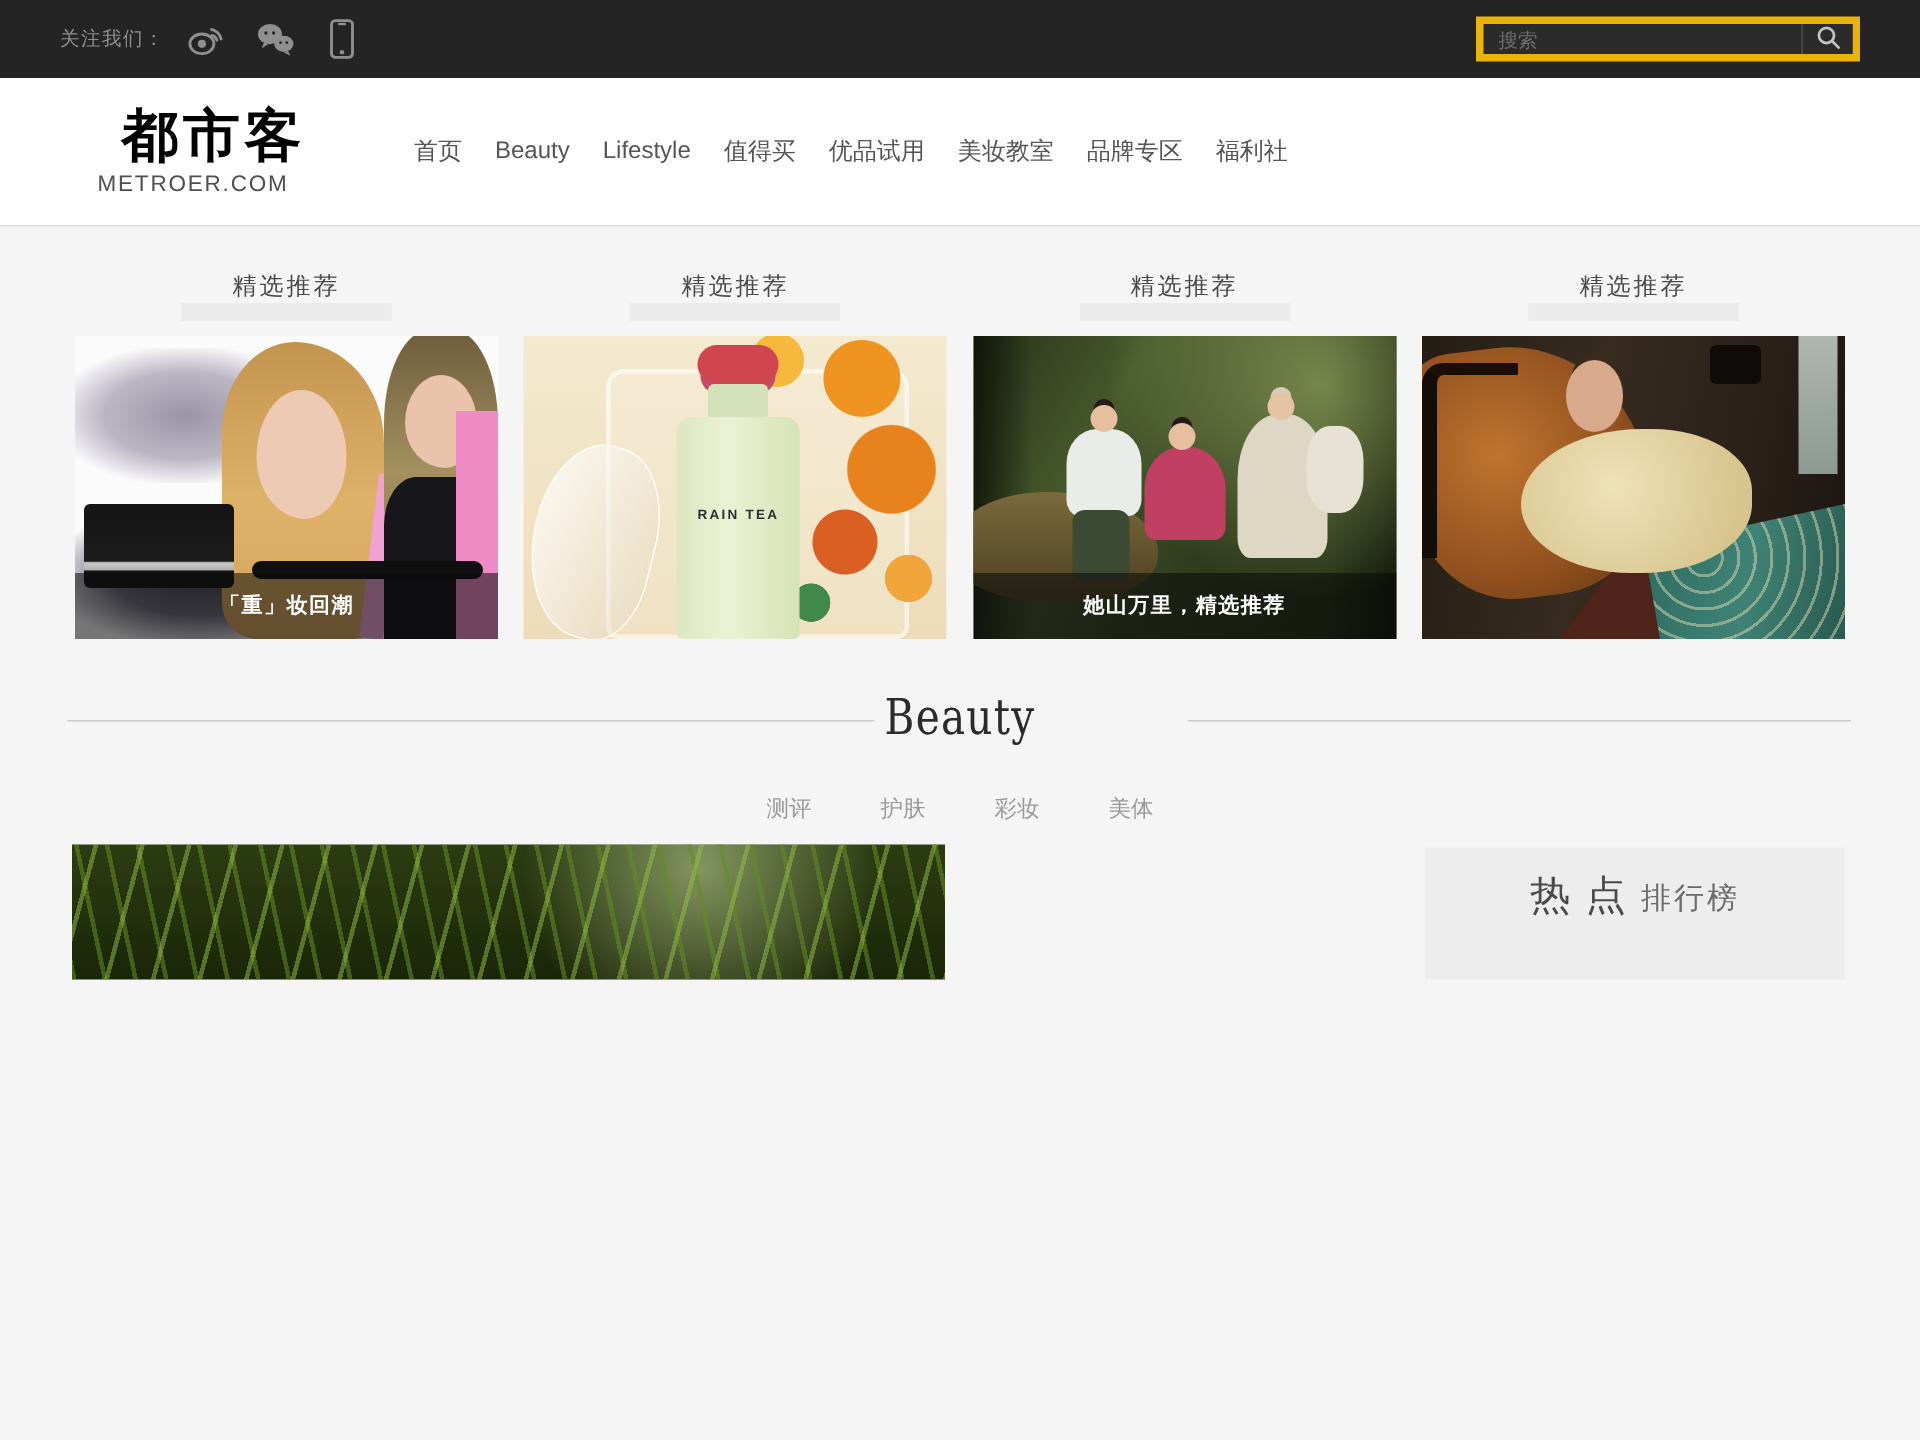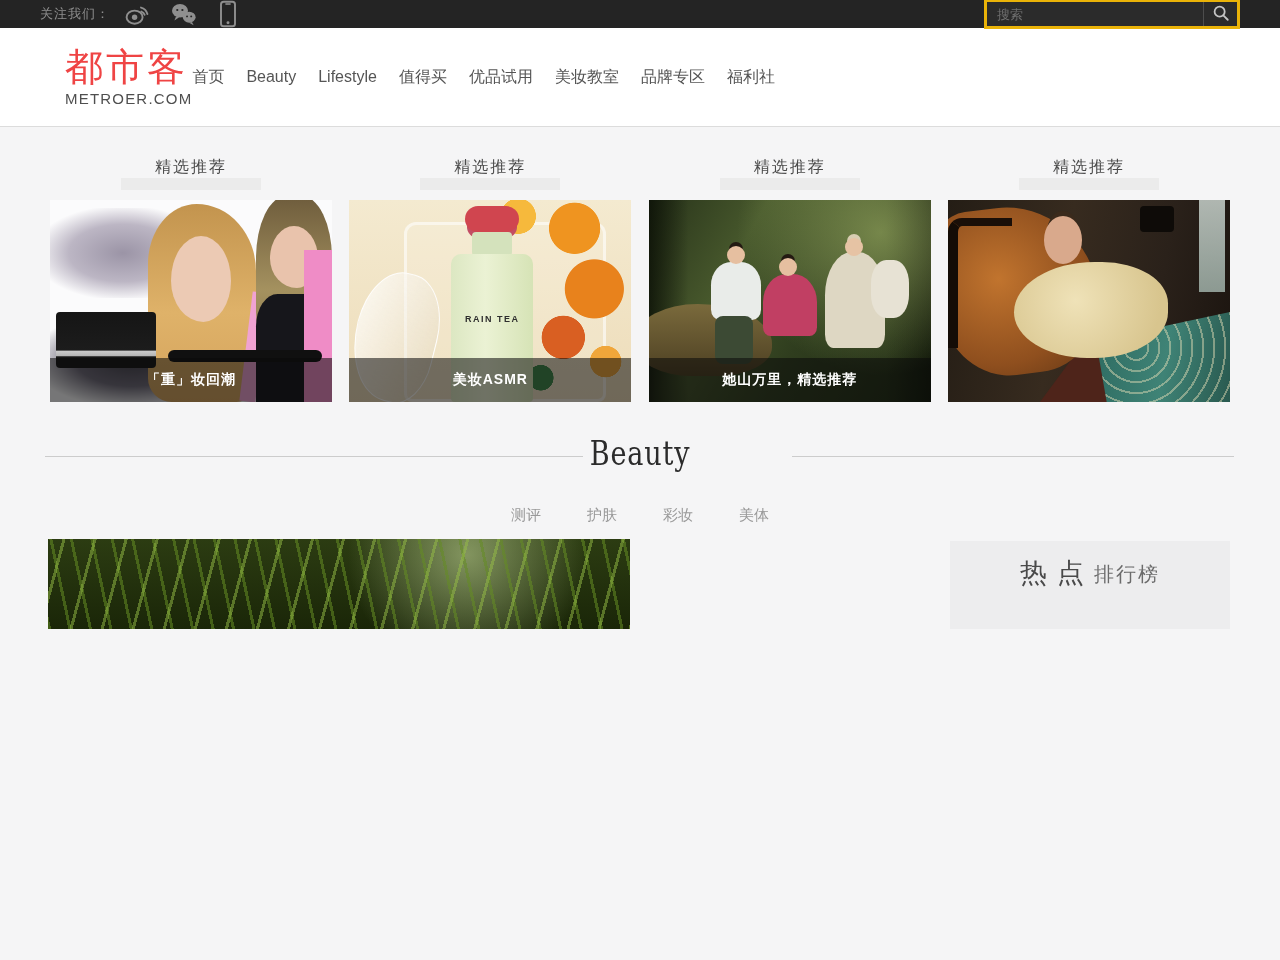--- a/index.html
+++ b/index.html
@@ -1,35 +1,35 @@
 <!DOCTYPE html>
 <html><head>
 <meta charset="utf-8">
 <style>
   * { margin:0; padding:0; box-sizing:border-box; }
   html,body { width:1280px; height:960px; }
   body { font-family:"Liberation Sans", sans-serif; background:#f5f5f6; }
   .page { position:relative; width:1280px; height:960px; overflow:hidden; background:#f5f5f6; }
 
   
-  .topbar { height:28px; background:#242424; display:flex; align-items:center; padding:0 40px; }
+  .topbar { height:52px; background:#242424; display:flex; align-items:center; padding:0 40px; }
   .follow-label { color:#8f8f8f; font-size:13px; letter-spacing:1px; }
   .social { display:flex; align-items:center; gap:20px; margin-left:14px; }
   .social svg { display:block; cursor:pointer; }
-  .searchbox { margin-left:auto; display:flex; width:256px; height:30px; border:3px solid #eab308; background:#2b2b2b; }
+  .searchbox { margin-left:auto; display:flex; width:256px; height:30px; border:5px solid #eab308; background:#2b2b2b; }
   .searchbox input { flex:1; background:transparent; border:none; outline:none; color:#cccccc; font-size:13px; padding:0 10px; font-family:"Liberation Sans",sans-serif; }
   .searchbox input::placeholder { color:#707070; }
   .search-btn { width:34px; border:none; border-left:1px solid #4d4d4d; background:#2b2b2b; display:flex; align-items:center; justify-content:center; cursor:pointer; }
 
   
   .header { height:99px; background:#ffffff; border-bottom:1px solid #dcdcdc; display:flex; align-items:center; padding:0 40px; }
   .logo { margin-left:25px; cursor:pointer; }
-  .logo-title { font-size:38px; color:#ef4444; letter-spacing:3px; font-weight:400; line-height:1.1; }
+  .logo-title { font-size:38px; color:#000000; letter-spacing:3px; font-weight:700; line-height:1.1;margin-left:16px; }
   .logo-sub { font-size:15px; color:#4f4f4f; letter-spacing:1.2px; margin-top:2px; }
-  .nav { display:flex; align-items:center; gap:22px; }
+  .nav { display:flex; align-items:center; margin-left:72px; gap:22px; }
   .nav-item { font-size:16px; color:#555555; cursor:pointer; white-space:nowrap; }
 
   
   .hero { position:relative; margin:32px 40px 0; width:1200px; height:342px; overflow:hidden;
     background:
       repeating-radial-gradient(circle at 22% 35%, rgba(130,118,98,.18) 0 1px, transparent 1px 9px),
       repeating-radial-gradient(circle at 68% 70%, rgba(110,100,85,.14) 0 1px, transparent 1px 11px),
       radial-gradient(ellipse 180px 60px at 30% 18%, rgba(150,138,115,.25), transparent 70%),
       radial-gradient(ellipse 220px 70px at 12% 78%, rgba(140,128,105,.22), transparent 70%),
       radial-gradient(ellipse 200px 80px at 55% 90%, rgba(150,140,118,.2), transparent 70%),
@@ -274,21 +274,20 @@
       </div>
       <div class="card card2">
         <div class="c2-jar"></div>
         <div class="c2-fruits"></div>
         <div class="c2-swirl"></div>
         <div class="c2-cap"></div>
         <div class="c2-neck"></div>
         <div class="c2-bottle">
           <div class="c2-bottle-label">RAIN TEA</div>
         </div>
-        <div class="caption">美妆ASMR</div>
       </div>
     </div>
 
     <div class="feat-col">
       <div class="feat-header">
         <div class="feat-bar"></div>
         <span class="feat-label">精选推荐</span>
       </div>
       <div class="card card3">
         <div class="c3-light"></div>

